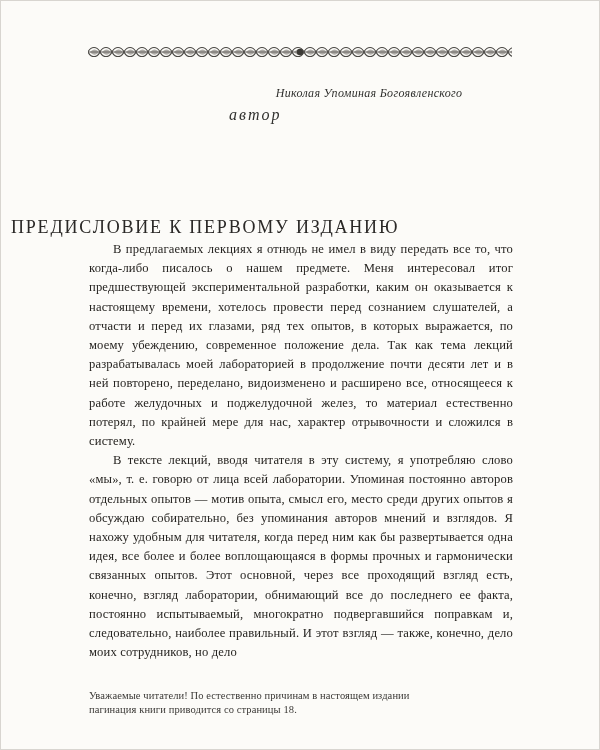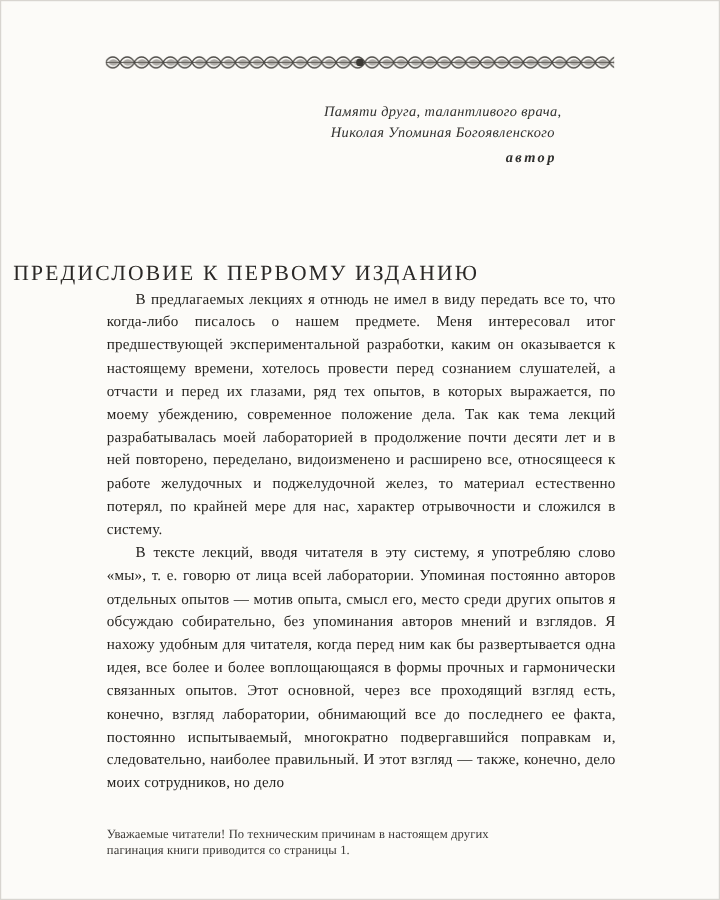--- a/index.html
+++ b/index.html
@@ -31,26 +31,26 @@
     width: 280px;
     text-align: center;
     font-style: italic;
     font-size: 12px;
     line-height: 17px;
     color: #30302e;
     letter-spacing: 0.3px;
   }
   .dedication .sig {
     display: block;
-    text-align: right;
+    text-align: left;
     padding-right: 45px;
-    font-weight: bold;
+    font-weight: normal;
     letter-spacing: 2px;
     margin-top: 4px;
-    font-size: 12px;
+    font-size: 16px;
   }
   .heading {
     position: absolute;
     top: 206px;
     left: 0;
     width: 100%;
     text-align: left;
     font-size: 18px;
     font-weight: normal;
     letter-spacing: 1.8px;
@@ -97,30 +97,29 @@
           <path d="M2,7 C5,3.5 8,3.5 11,7 C8,10.5 5,10.5 2,7 Z" fill="#6b6862" opacity="0.55"></path>
         </pattern>
       </defs>
       <line x1="0" y1="7" x2="424" y2="7" stroke="#4a4844" stroke-width="0.8"></line>
       <rect x="0" y="0" width="424" height="14" fill="url(#garland)"></rect>
       <circle cx="212" cy="7" r="3.2" fill="#3c3a36"></circle>
     </svg>
   </div>
 
   <div class="dedication">
-    <div>Памяти друга, талантливого врача,</div>
     <div>Николая Упоминая Богоявленского</div>
     <span class="sig">автор</span>
   </div>
 
   <h1 class="heading">ПРЕДИСЛОВИЕ К ПЕРВОМУ ИЗДАНИЮ</h1>
 
   <div class="body-text">
     <p>В предлагаемых лекциях я отнюдь не имел в виду передать все то, что когда-либо писалось о нашем предмете. Меня интересовал итог предшествующей экспериментальной разработки, каким он оказывается к настоящему времени, хотелось провести перед сознанием слушателей, а отчасти и перед их глазами, ряд тех опытов, в которых выражается, по моему убеждению, современное положение дела. Так как тема лекций разрабатывалась моей лабораторией в продолжение почти десяти лет и в ней повторено, переделано, видоизменено и расширено все, относящееся к работе желудочных и поджелудочной желез, то материал естественно потерял, по крайней мере для нас, характер отрывочности и сложился в систему.</p>
     <p>В тексте лекций, вводя читателя в эту систему, я употребляю слово «мы», т. е. говорю от лица всей лаборатории. Упоминая постоянно авторов отдельных опытов — мотив опыта, смысл его, место среди других опытов я обсуждаю собирательно, без упоминания авторов мнений и взглядов. Я нахожу удобным для читателя, когда перед ним как бы развертывается одна идея, все более и более воплощающаяся в формы прочных и гармонически связанных опытов. Этот основной, через все проходящий взгляд есть, конечно, взгляд лаборатории, обнимающий все до последнего ее факта, постоянно испытываемый, многократно подвергавшийся поправкам и, следовательно, наиболее правильный. И этот взгляд — также, конечно, дело моих сотрудников, но дело</p>
   </div>
 
   <div class="footnote">
-    <div>Уважаемые читатели! По техническим причинам в настоящем других</div>
-    <div>пагинация книги приводится со страницы 1.</div>
+    <div>Уважаемые читатели! По естественно причинам в настоящем издании</div>
+    <div>пагинация книги приводится со страницы 18.</div>
   </div>
 
 </div>
 
 </body></html>

